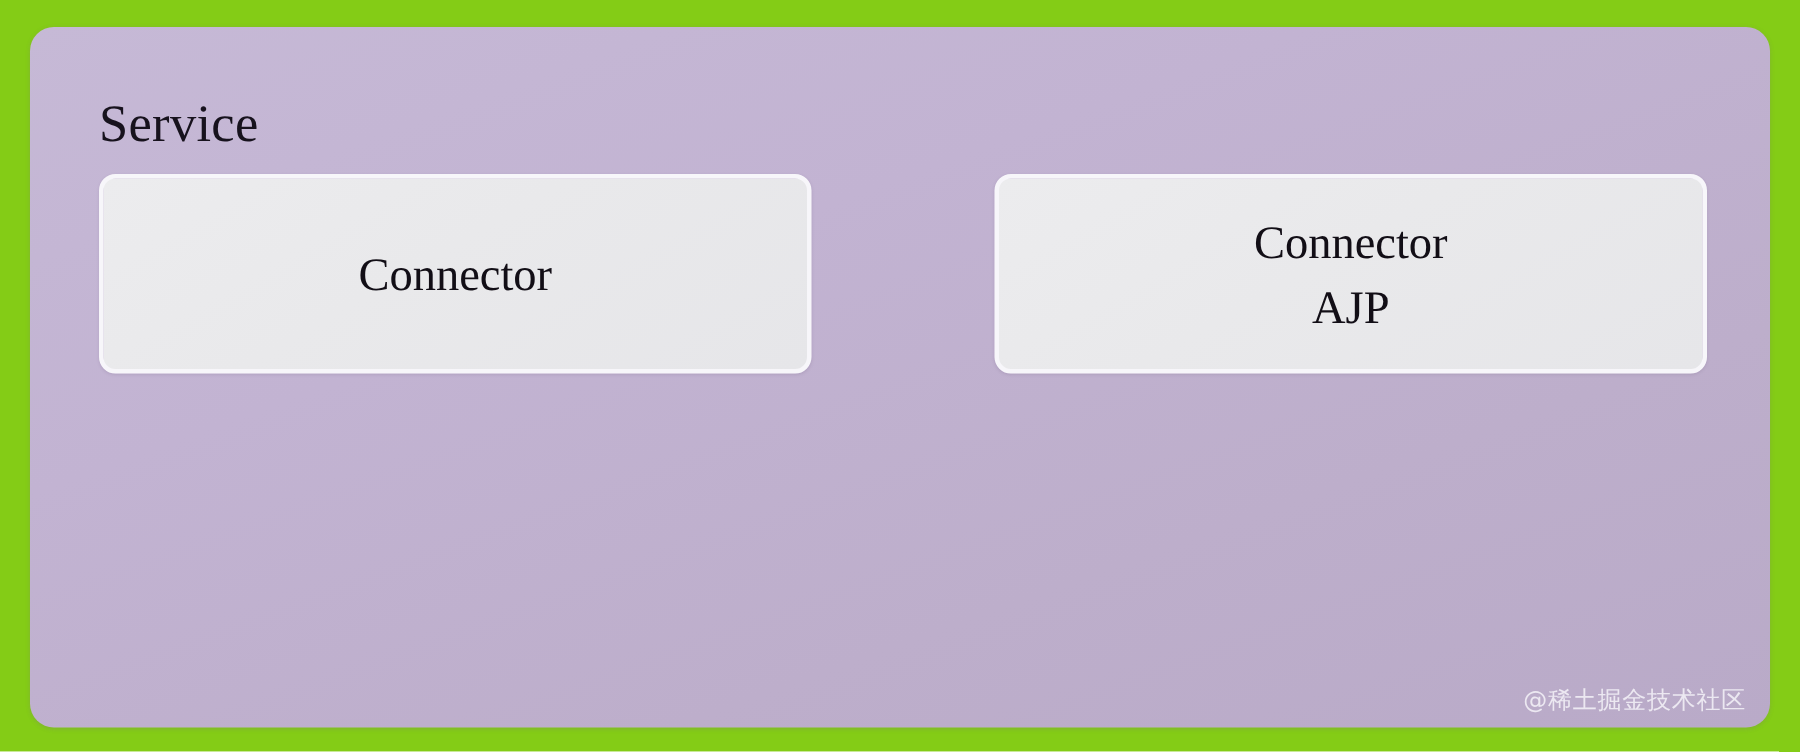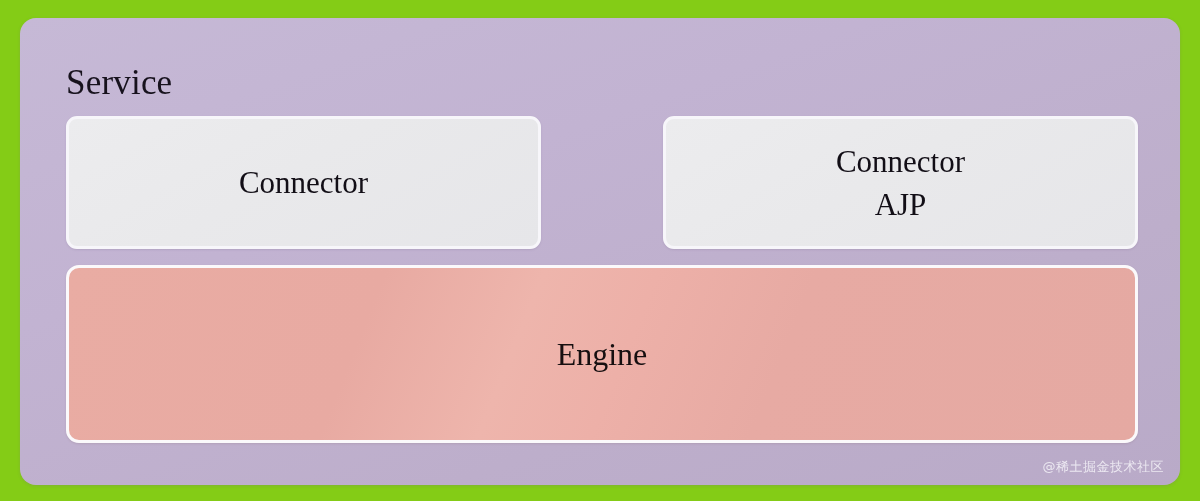--- a/index.html
+++ b/index.html
@@ -110,21 +110,21 @@
     color: #160f10;
     white-space: nowrap;
   }
 
   
   #watermark {
     position: absolute;
     right: 16px;
     bottom: 8px;
     font-family: "DejaVu Sans", "Liberation Sans", sans-serif;
-    font-size: 13px;
+    font-size: 16px;
     line-height: 20px;
     color: rgba(247,245,250,0.82);
     white-space: nowrap;
     letter-spacing: 0.5px;
   }
 </style>
 </head>
 <body>
 
 <div id="canvas">
@@ -139,21 +139,18 @@
         <span class="connector-line">Connector</span>
       </div>
 
       <div class="connector-box">
         <span class="connector-line">Connector</span>
         <span class="connector-line">AJP</span>
       </div>
 
     </div>
 
-    <div id="engine-box">
-      <span id="engine-label">Engine</span>
-    </div>
 
     <div id="watermark">@稀土掘金技术社区</div>
 
   </div>
 
 </div>
 
 </body></html>

